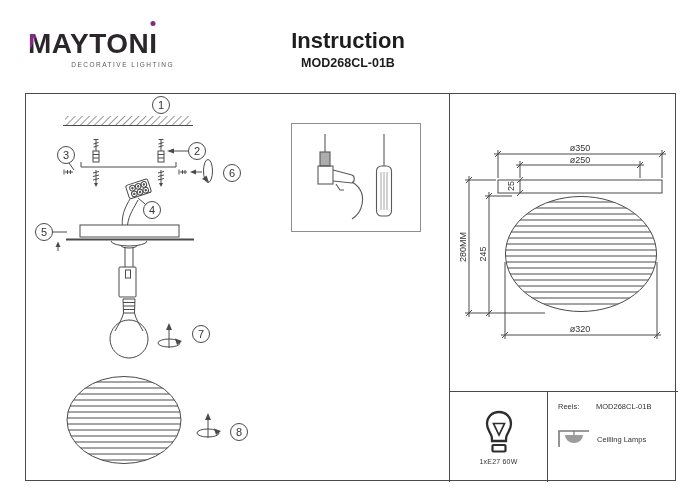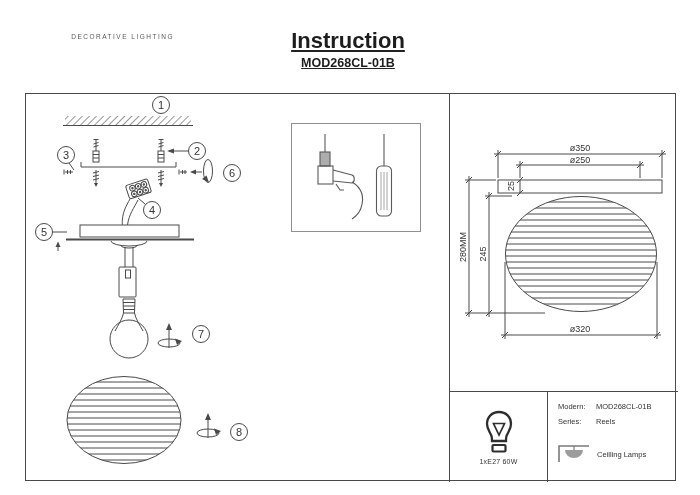--- a/index.html
+++ b/index.html
@@ -15,21 +15,21 @@
     background:linear-gradient(115deg,#7d2c86 32%,#2b262a 32%);
     -webkit-background-clip:text; background-clip:text; color:#7d2c86;
     -webkit-text-fill-color:transparent;
   }
   .brand .i { position:relative; }
   .brand .i .dot {
     position:absolute; width:5px; height:5px; border-radius:50%;
     background:#7d2c86; top:-7px; left:50%; transform:translateX(-50%);
   }
   .tagline { margin-top:3px; font-size:6.5px; letter-spacing:1.5px; color:#5a5a5a; text-align:right; width:146px; }
-  .title-block { position:absolute; left:275px; top:28px; width:146px; text-align:center;text-decoration:underline; }
+  .title-block { position:absolute; left:275px; top:28px; width:146px; text-align:center; }
   .doc-title { font-size:22px; font-weight:bold; color:#1d1d1d; }
   .doc-model { font-size:12.5px; font-weight:bold; color:#1d1d1d; margin-top:2px; }
 
   
   .main-box { position:absolute; left:25px; top:93px; width:651px; height:388px; border:1px solid #4a4a4a; background:#fff; }
   .assembly-svg { position:absolute; left:0; top:0; }
   .tools-box { position:absolute; left:265px; top:29px; width:130px; height:109px; border:1px solid #8f8f8f; background:#fff; }
   .right-panel { position:absolute; left:423px; top:0; width:228px; height:388px; border-left:1px solid #4a4a4a; }
   .dims-svg { position:absolute; left:0; top:0; }
 
@@ -45,20 +45,21 @@
   .category-row .spec-value { margin-left:7px; margin-top:2px; }
 
   svg text { font-family:"Liberation Sans", sans-serif; }
   .dim-text { font-size:9px; fill:#333; }
   .step-num { font-size:11px; fill:#333; }
 </style>
 </head>
 <body>
 
 <div class="logo">
+  <div class="brand"><span class="m">M</span><span>AYTON</span><span class="i"><span>I</span><span class="dot"></span></span></div>
   <div class="tagline">DECORATIVE LIGHTING</div>
 </div>
 <div class="title-block">
   <div class="doc-title">Instruction</div>
   <div class="doc-model">MOD268CL-01B</div>
 </div>
 
 <div class="main-box">
 
   <svg class="assembly-svg" width="425" height="388" viewBox="0 0 425 388">
@@ -341,22 +342,21 @@
     <div class="info-row">
       <div class="bulb-cell">
         <svg width="34" height="44" viewBox="0 0 34 44">
           <path d="M 17,2 C 24,2 29,7 29,14 C 29,19 26,22 24.5,26 C 24,27.5 24,29 24,31 L 10,31 C 10,29 10,27.5 9.5,26 C 8,22 5,19 5,14 C 5,7 10,2 17,2 Z" fill="#fff" stroke="#2e2e2e" stroke-width="2.3"></path>
           <path d="M 11.5,13.5 L 22.5,13.5 L 17,25 Z" fill="none" stroke="#2e2e2e" stroke-width="1.7"></path>
           <rect x="10.5" y="35" width="13" height="6.5" rx="1" fill="none" stroke="#2e2e2e" stroke-width="2.2"></rect>
         </svg>
         <div class="bulb-label">1xE27 60W</div>
       </div>
       <div class="spec-cell">
-        <div class="spec-row"><span class="spec-label">Modern:</span><span class="spec-value">MOD268CL-01B</span></div>
-        <div class="spec-row"><span class="spec-label">Series:</span><span class="spec-value">Reels</span></div>
+        <div class="spec-row"><span class="spec-label">Reels:</span><span class="spec-value">MOD268CL-01B</span></div>
         <div class="spec-row category-row">
           <svg class="lamp-icon" width="32" height="18" viewBox="0 0 32 18">
             <polyline points="1,17 1,1 31,1" fill="none" stroke="#7a7a7a" stroke-width="1.6"></polyline>
             <line x1="16" y1="1" x2="16" y2="5" stroke="#7a7a7a" stroke-width="1.2"></line>
             <path d="M 7,5 A 9,8 0 0 0 25,5 Z" fill="#9c9c9c"></path>
           </svg>
           <span class="spec-value">Ceilling Lamps</span>
         </div>
       </div>
     </div>

